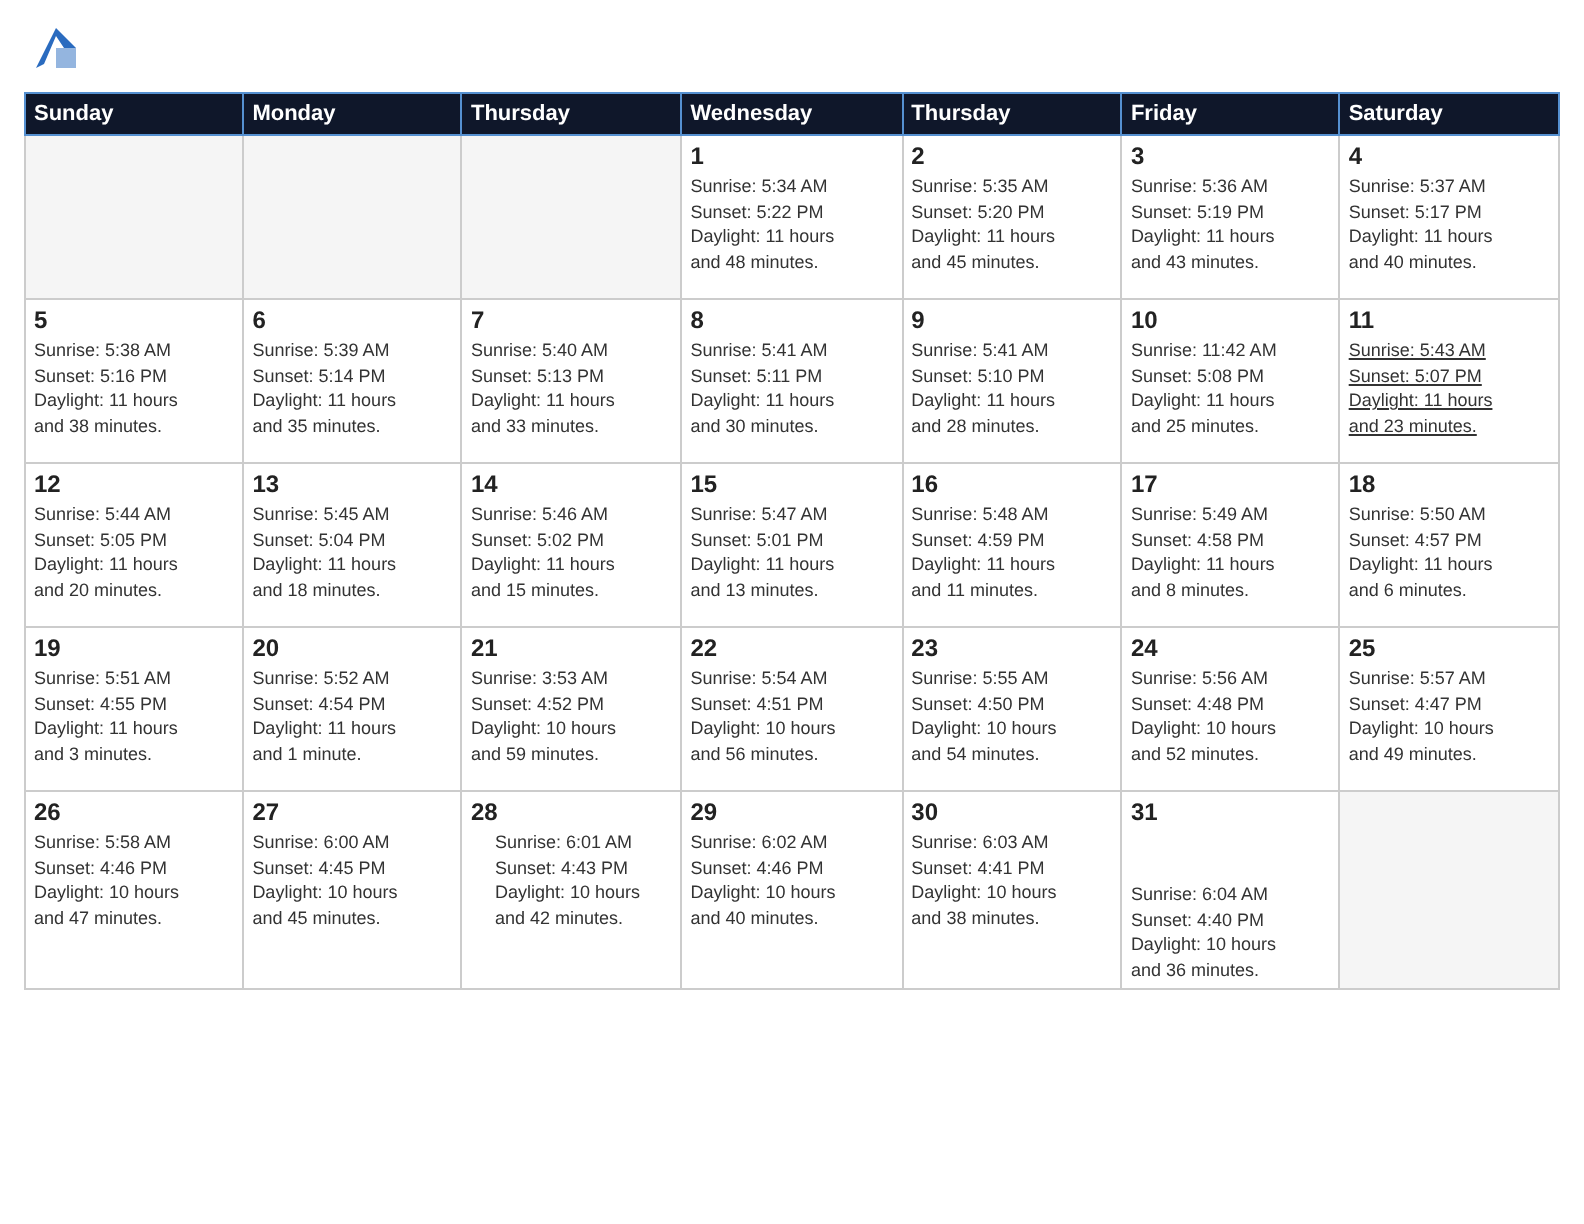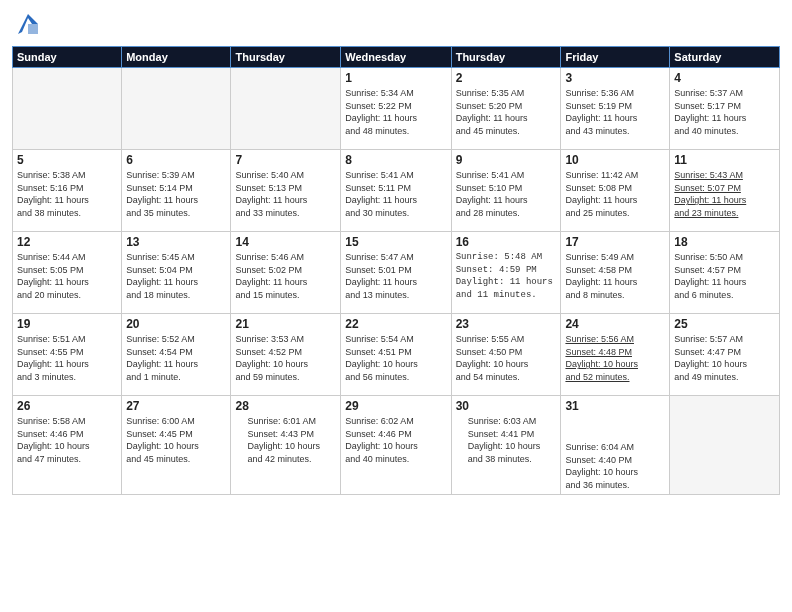--- a/index.html
+++ b/index.html
@@ -232,21 +232,21 @@
           </td>
           <td>
             <div class="day-num">15</div>
             <div class="day-info" style="white-space: pre-line;">Sunrise: 5:47 AM
 Sunset: 5:01 PM
 Daylight: 11 hours
 and 13 minutes.</div>
           </td>
           <td>
             <div class="day-num">16</div>
-            <div class="day-info" style="white-space: pre-line; font-family: Liberation Mono, monospace;">Sunrise: 5:48 AM
+            <div class="day-info" style="white-space: pre-line;">Sunrise: 5:48 AM
 Sunset: 4:59 PM
 Daylight: 11 hours
 and 11 minutes.</div>
           </td>
           <td>
             <div class="day-num">17</div>
             <div class="day-info" style="white-space: pre-line;">Sunrise: 5:49 AM
 Sunset: 4:58 PM
 Daylight: 11 hours
 and 8 minutes.</div>
@@ -290,21 +290,21 @@
           </td>
           <td>
             <div class="day-num">23</div>
             <div class="day-info" style="white-space: pre-line;">Sunrise: 5:55 AM
 Sunset: 4:50 PM
 Daylight: 10 hours
 and 54 minutes.</div>
           </td>
           <td>
             <div class="day-num">24</div>
-            <div class="day-info" style="white-space: pre-line; text-decoration: underline;">Sunrise: 5:56 AM
+            <div class="day-info" style="white-space: pre-line;">Sunrise: 5:56 AM
 Sunset: 4:48 PM
 Daylight: 10 hours
 and 52 minutes.</div>
           </td>
           <td>
             <div class="day-num">25</div>
             <div class="day-info" style="white-space: pre-line;">Sunrise: 5:57 AM
 Sunset: 4:47 PM
 Daylight: 10 hours
 and 49 minutes.</div>
@@ -334,21 +334,21 @@
           </td>
           <td>
             <div class="day-num">29</div>
             <div class="day-info" style="white-space: pre-line;">Sunrise: 6:02 AM
 Sunset: 4:46 PM
 Daylight: 10 hours
 and 40 minutes.</div>
           </td>
           <td>
             <div class="day-num">30</div>
-            <div class="day-info" style="white-space: pre-line; margin-left: 12px;">Sunrise: 6:03 AM
+            <div class="day-info" style="white-space: pre-line;">Sunrise: 6:03 AM
 Sunset: 4:41 PM
 Daylight: 10 hours
 and 38 minutes.</div>
           </td>
           <td>
             <div class="day-num">31</div>
             <div class="day-info" style="white-space: pre-line; margin-top: 28px;">Sunrise: 6:04 AM
 Sunset: 4:40 PM
 Daylight: 10 hours
 and 36 minutes.</div>

